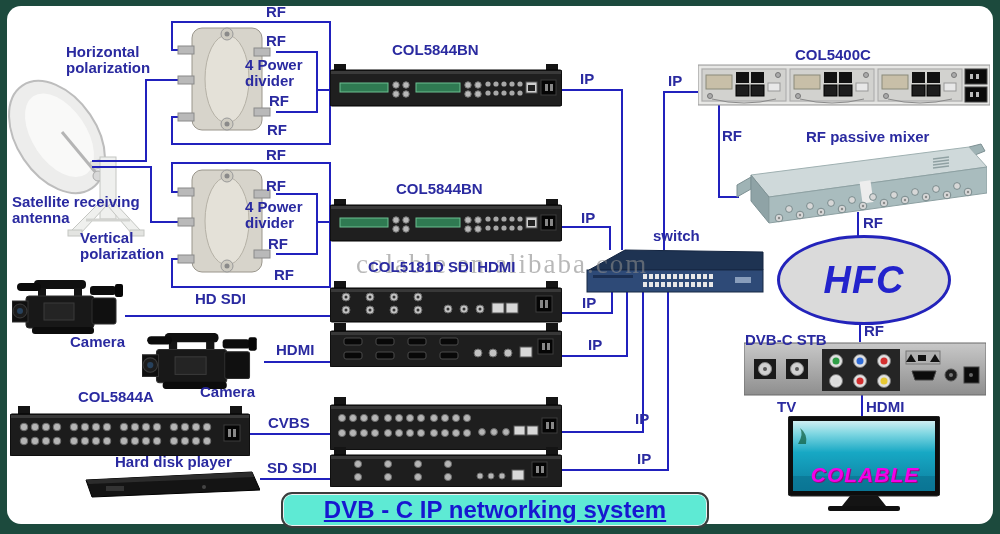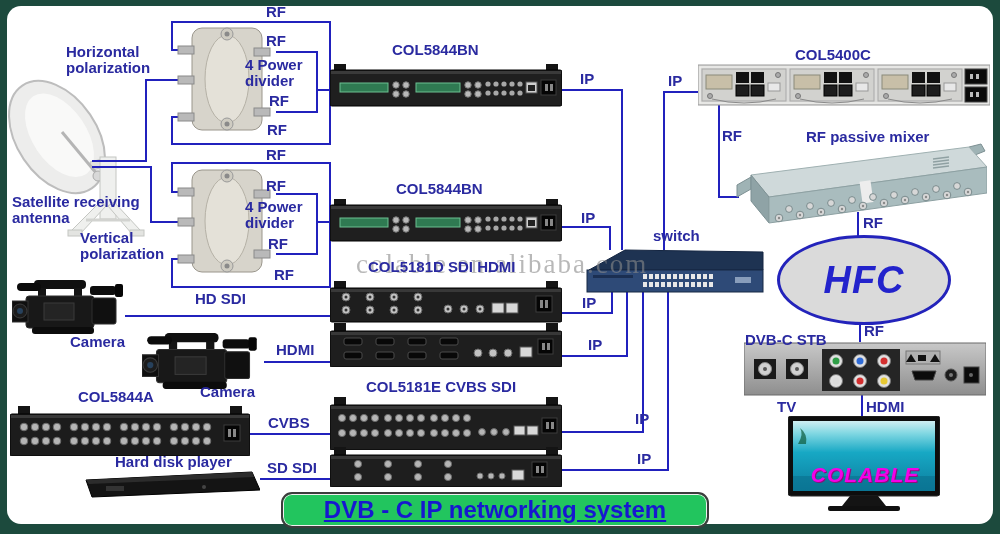--- a/index.html
+++ b/index.html
@@ -8,21 +8,21 @@
   .paper{position:absolute;left:7px;top:6px;width:986px;height:518px;background:#ffffff;border-radius:14px;}
   .abs{position:absolute;}
   .lbl{position:absolute;font-weight:bold;font-size:15px;color:#2a2aa0;white-space:nowrap;line-height:16px;}
   .lbl.c{text-align:left;}
   .lbl.wrap{white-space:normal;}
   .wm{position:absolute;left:356px;top:249px;font-family:"Liberation Serif", serif;
       font-size:27px;letter-spacing:2px;color:#8a8a8a;opacity:.6;}
   .hfc{position:absolute;left:777px;top:235px;width:168px;height:84px;background:#dadada;
        border:3px solid #2323bb;border-radius:50%;display:flex;align-items:center;justify-content:center;}
   .hfc span{font-size:38px;font-weight:bold;font-style:italic;color:#2323cc;letter-spacing:1px;}
-  .banner{position:absolute;left:281px;top:492px;width:424px;height:32px;background:#22c55e;
+  .banner{position:absolute;left:281px;top:492px;width:424px;height:32px;background:#5eead4;
           border:2px solid #3c3c3c;border-radius:11px;box-shadow:inset 0 0 0 1px #efefef;
           display:flex;align-items:center;justify-content:center;}
   .banner span{font-size:24px;font-weight:bold;color:#1717d0;text-decoration:underline;}
   .screen-text{position:absolute;left:797px;top:463px;width:136px;text-align:center;
                font-size:21px;font-weight:bold;font-style:italic;color:#f400e8;letter-spacing:1px;
                text-shadow:1px 1px 0 #8d0f7a;}
   svg{display:block;}
 </style>
 </head>
 <body>
@@ -619,21 +619,20 @@
   <div class="lbl" style="left:268px;top:415px;">CVBS</div>
   <div class="lbl" style="left:267px;top:460px;">SD SDI</div>
   <div class="lbl" style="left:866px;top:399px;">HDMI</div>
 
   <div class="lbl" style="left:70px;top:334px;">Camera</div>
   <div class="lbl" style="left:200px;top:384px;">Camera</div>
 
   <div class="lbl" style="left:392px;top:42px;">COL5844BN</div>
   <div class="lbl" style="left:396px;top:181px;">COL5844BN</div>
   <div class="lbl" style="left:368px;top:259px;">COL5181D SDI HDMI</div>
-  <div class="lbl" style="left:366px;top:379px;">COL5181E CVBS SDI</div>
   <div class="lbl" style="left:78px;top:389px;">COL5844A</div>
   <div class="lbl" style="left:115px;top:454px;">Hard disk player</div>
   <div class="lbl" style="left:795px;top:47px;">COL5400C</div>
   <div class="lbl" style="left:806px;top:129px;">RF passive mixer</div>
   <div class="lbl" style="left:653px;top:228px;">switch</div>
   <div class="lbl" style="left:745px;top:332px;">DVB-C STB</div>
   <div class="lbl" style="left:777px;top:399px;">TV</div>
 
   <div class="banner">
     <span>DVB - C IP networking system</span>

